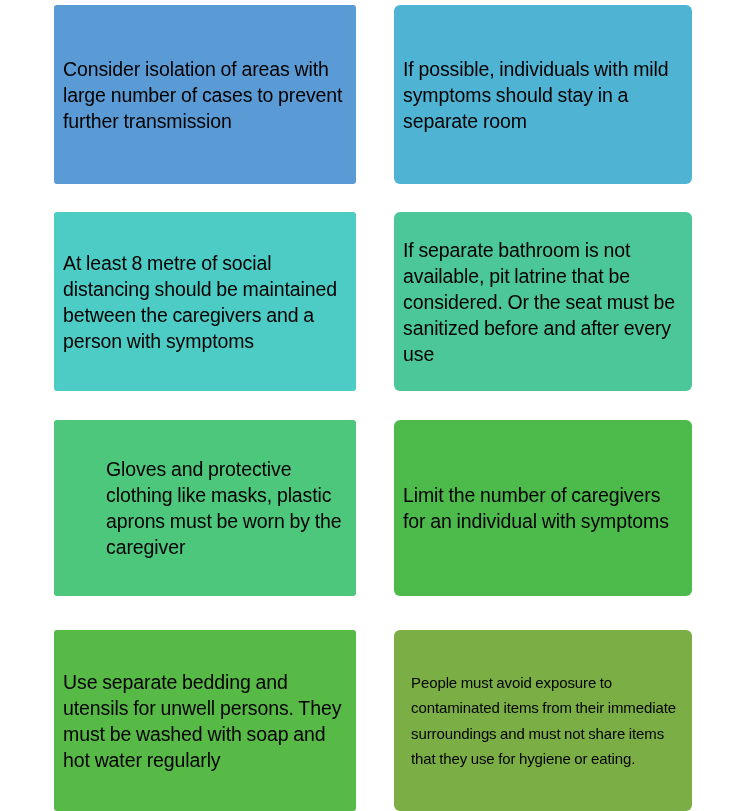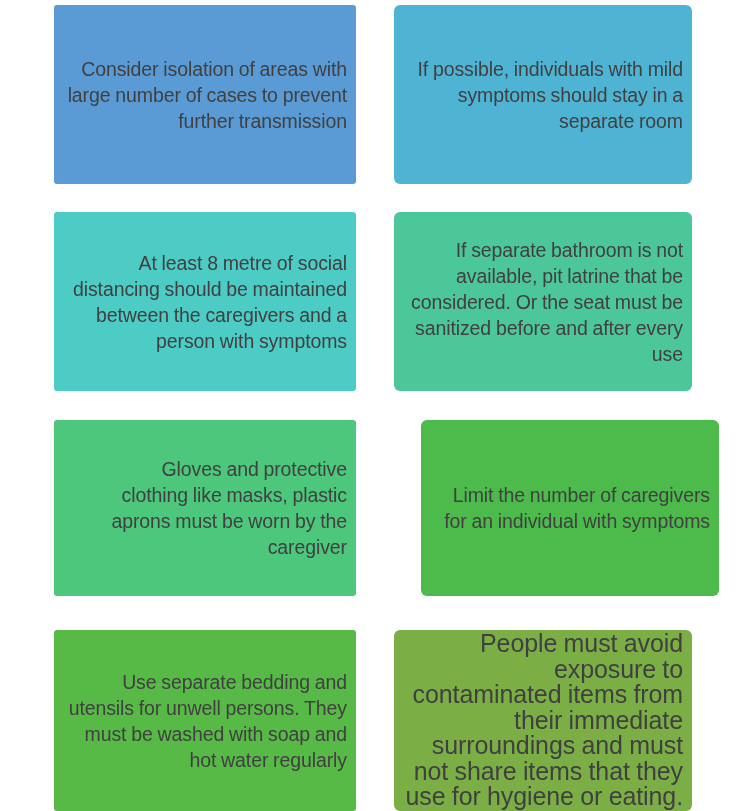--- a/index.html
+++ b/index.html
@@ -24,22 +24,22 @@
     box-sizing: border-box;
     display: flex;
     align-items: center;
     justify-content: center;
     border-radius: 3px;
     overflow: hidden;
   }
   .card-text {
     display: block;
     width: 100%;
-    text-align: right;
-    color: #404040;
+    text-align: left;
+    color: #000000;
     font-family: "Liberation Sans", sans-serif;
     font-size: 19.5px;
     line-height: 26px;
     letter-spacing: -0.1px;
     padding: 0 9px;
     box-sizing: border-box;
     word-spacing: -0.5px;
   }
 
   
@@ -47,21 +47,21 @@
   .col-right { left: 394px; width: 298px; border-radius: 6px; }
 
   
   .row-1 { top: 5px;   height: 179px; }
   .row-2 { top: 212px; height: 179px; }
   .row-3 { top: 420px; height: 176px; }
   .row-4 { top: 630px; height: 181px; }
 
   
   .card-5 .card-text { font-size: 19.5px; }
-  .card-8 .card-text { font-size: 25px; line-height: 25.5px; }
+  .card-8 .card-text { font-size: 15px; line-height: 25.5px; margin-left: 8px; }
 </style>
 </head>
 <body style="background-color: rgb(255, 255, 255);">
 
 <div id="card-grid">
 
   <div class="card card-1 col-left row-1" style="background-color: rgb(91, 155, 213);">
     <span class="card-text">Consider isolation of areas with large number of cases to prevent further transmission</span>
   </div>
 
@@ -74,21 +74,21 @@
   </div>
 
   <div class="card card-4 col-right row-2" style="background-color: rgb(75, 199, 154);">
     <span class="card-text">If separate bathroom is not available, pit latrine that be considered. Or the seat must be sanitized before and after every use</span>
   </div>
 
   <div class="card card-5 col-left row-3" style="background-color: rgb(76, 199, 124); padding-left: 43px;">
     <span class="card-text">Gloves and protective clothing like masks, plastic aprons must be worn by the caregiver</span>
   </div>
 
-  <div class="card card-6 col-right row-3" style="background-color: rgb(76, 187, 76); margin-left: 27px;">
+  <div class="card card-6 col-right row-3" style="background-color: rgb(76, 187, 76);">
     <span class="card-text">Limit the number of caregivers for an individual with symptoms</span>
   </div>
 
   <div class="card card-7 col-left row-4" style="background-color: rgb(87, 185, 70);">
     <span class="card-text">Use separate bedding and utensils for unwell persons. They must be washed with soap and hot water regularly</span>
   </div>
 
   <div class="card card-8 col-right row-4" style="background-color: rgb(123, 175, 69);">
     <span class="card-text">People must avoid exposure to contaminated items from their immediate surroundings and must not share items that they use for hygiene or eating.</span>
   </div>

